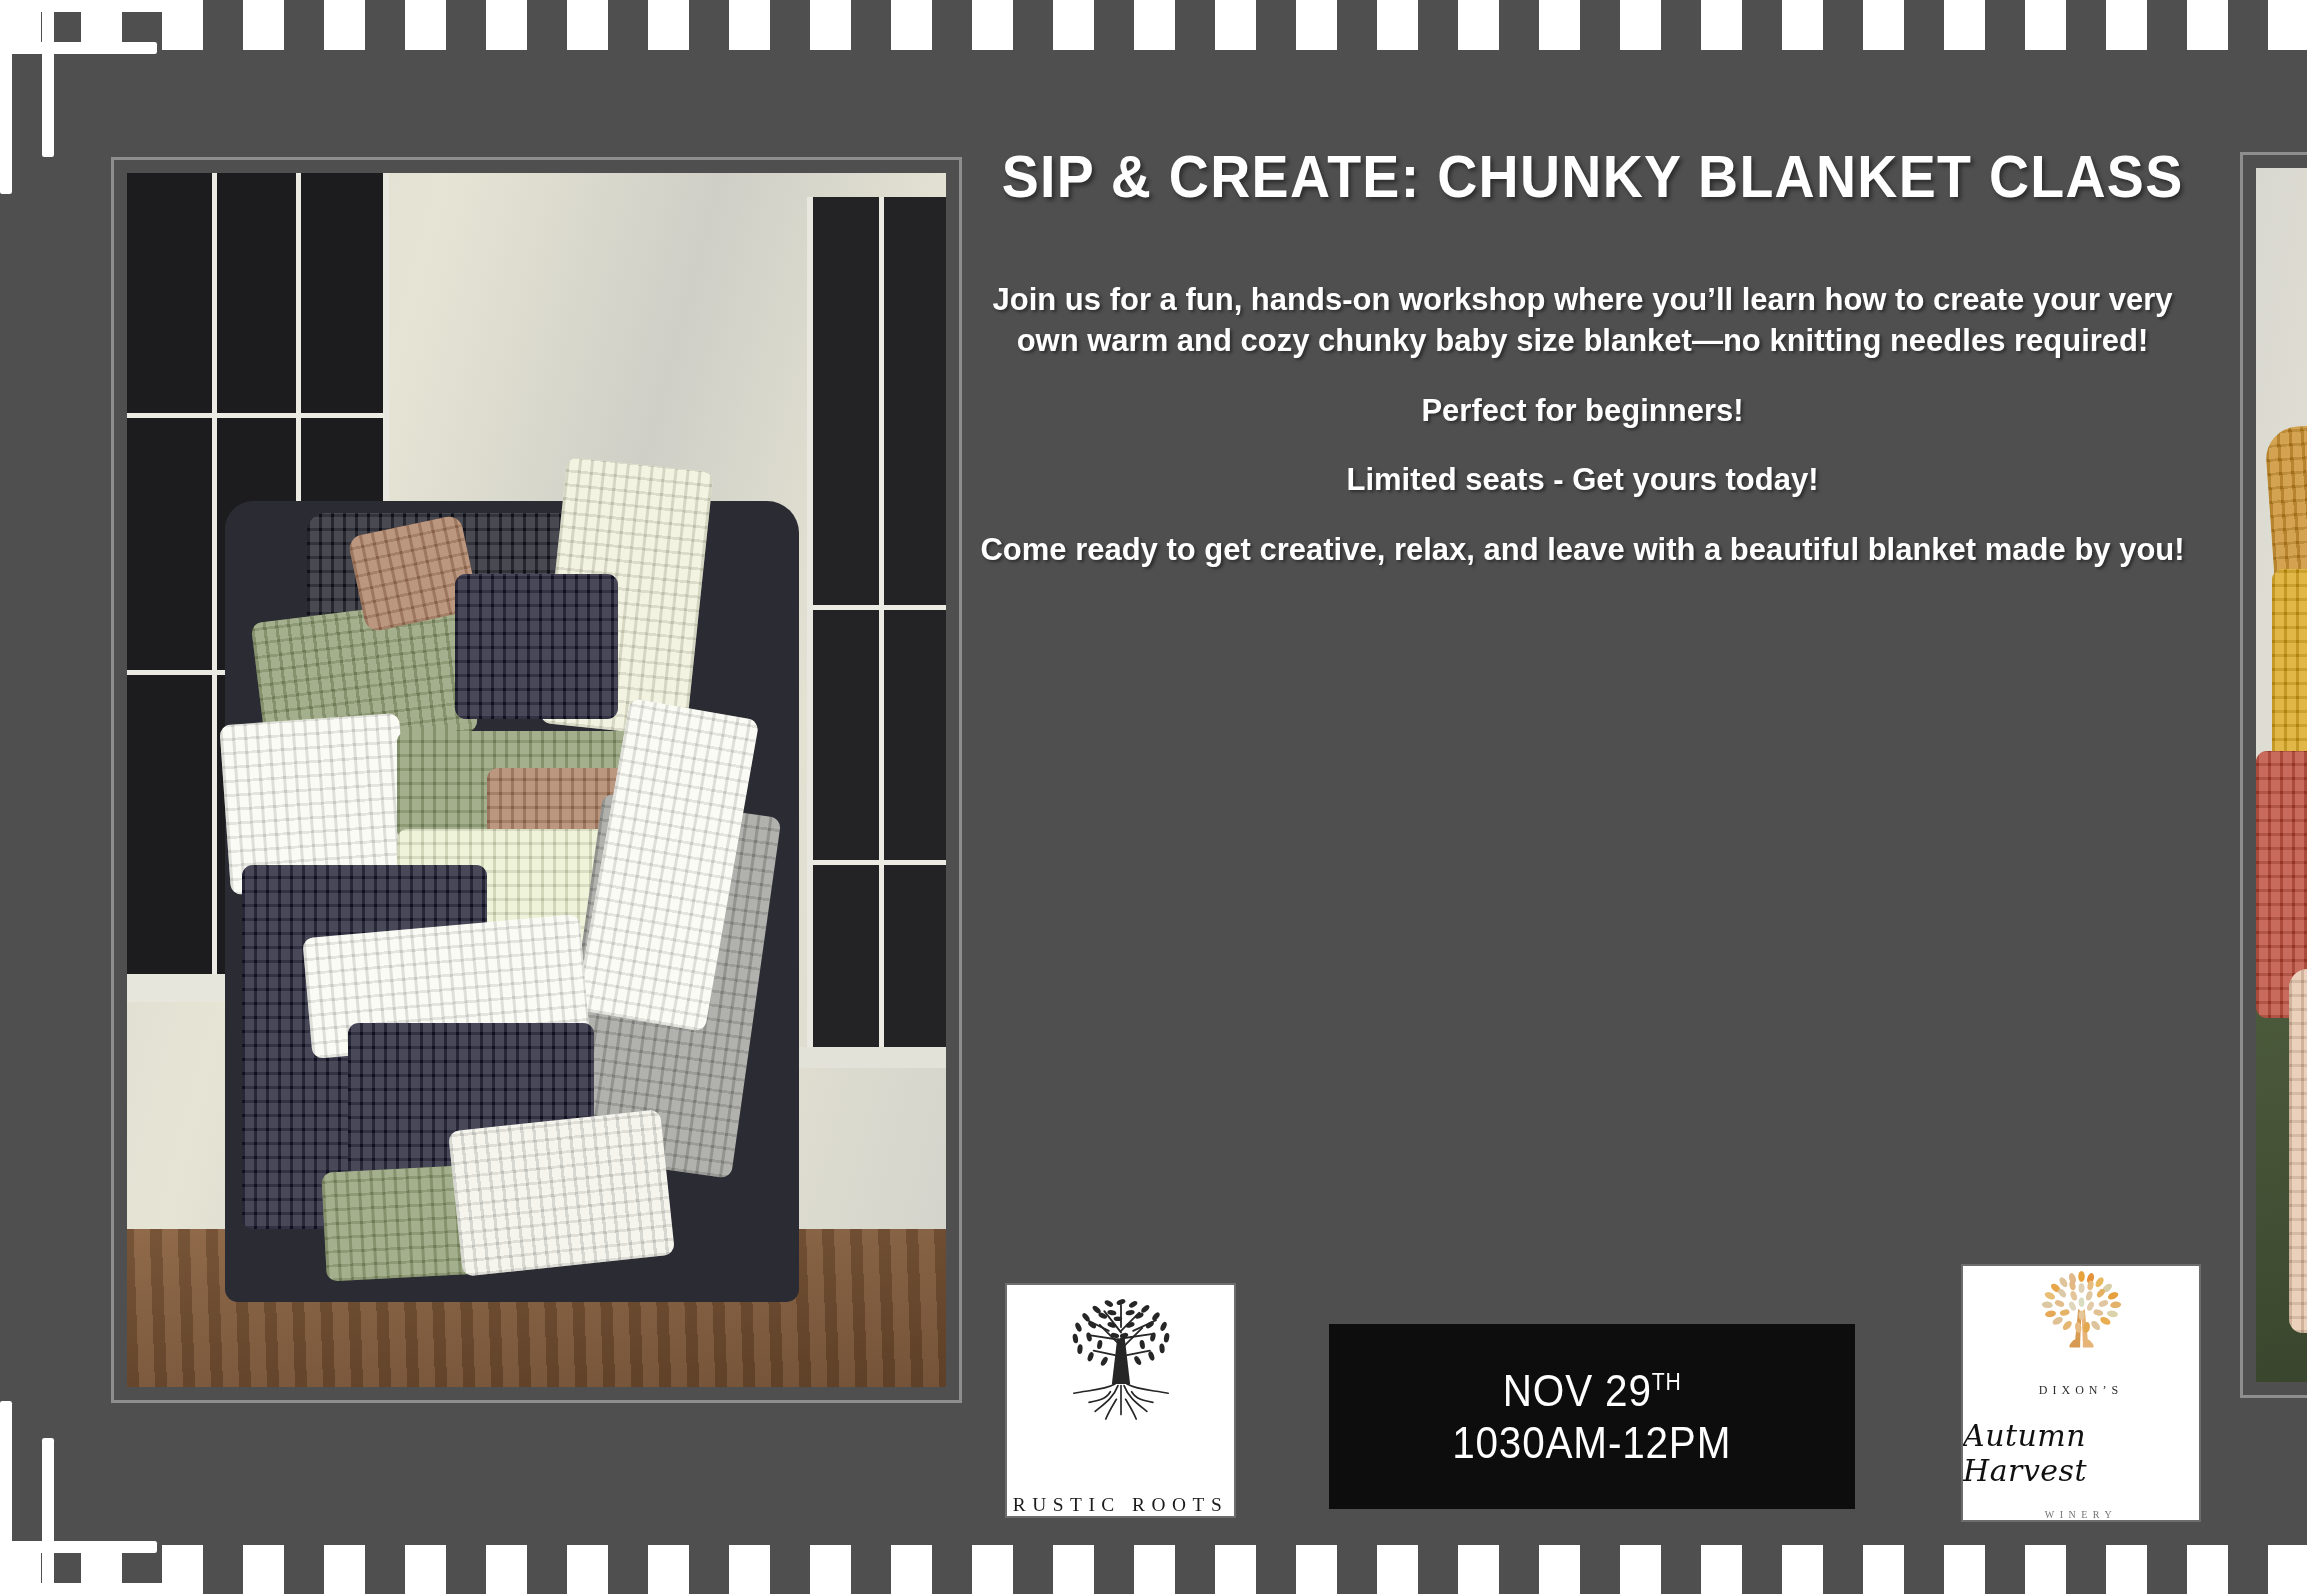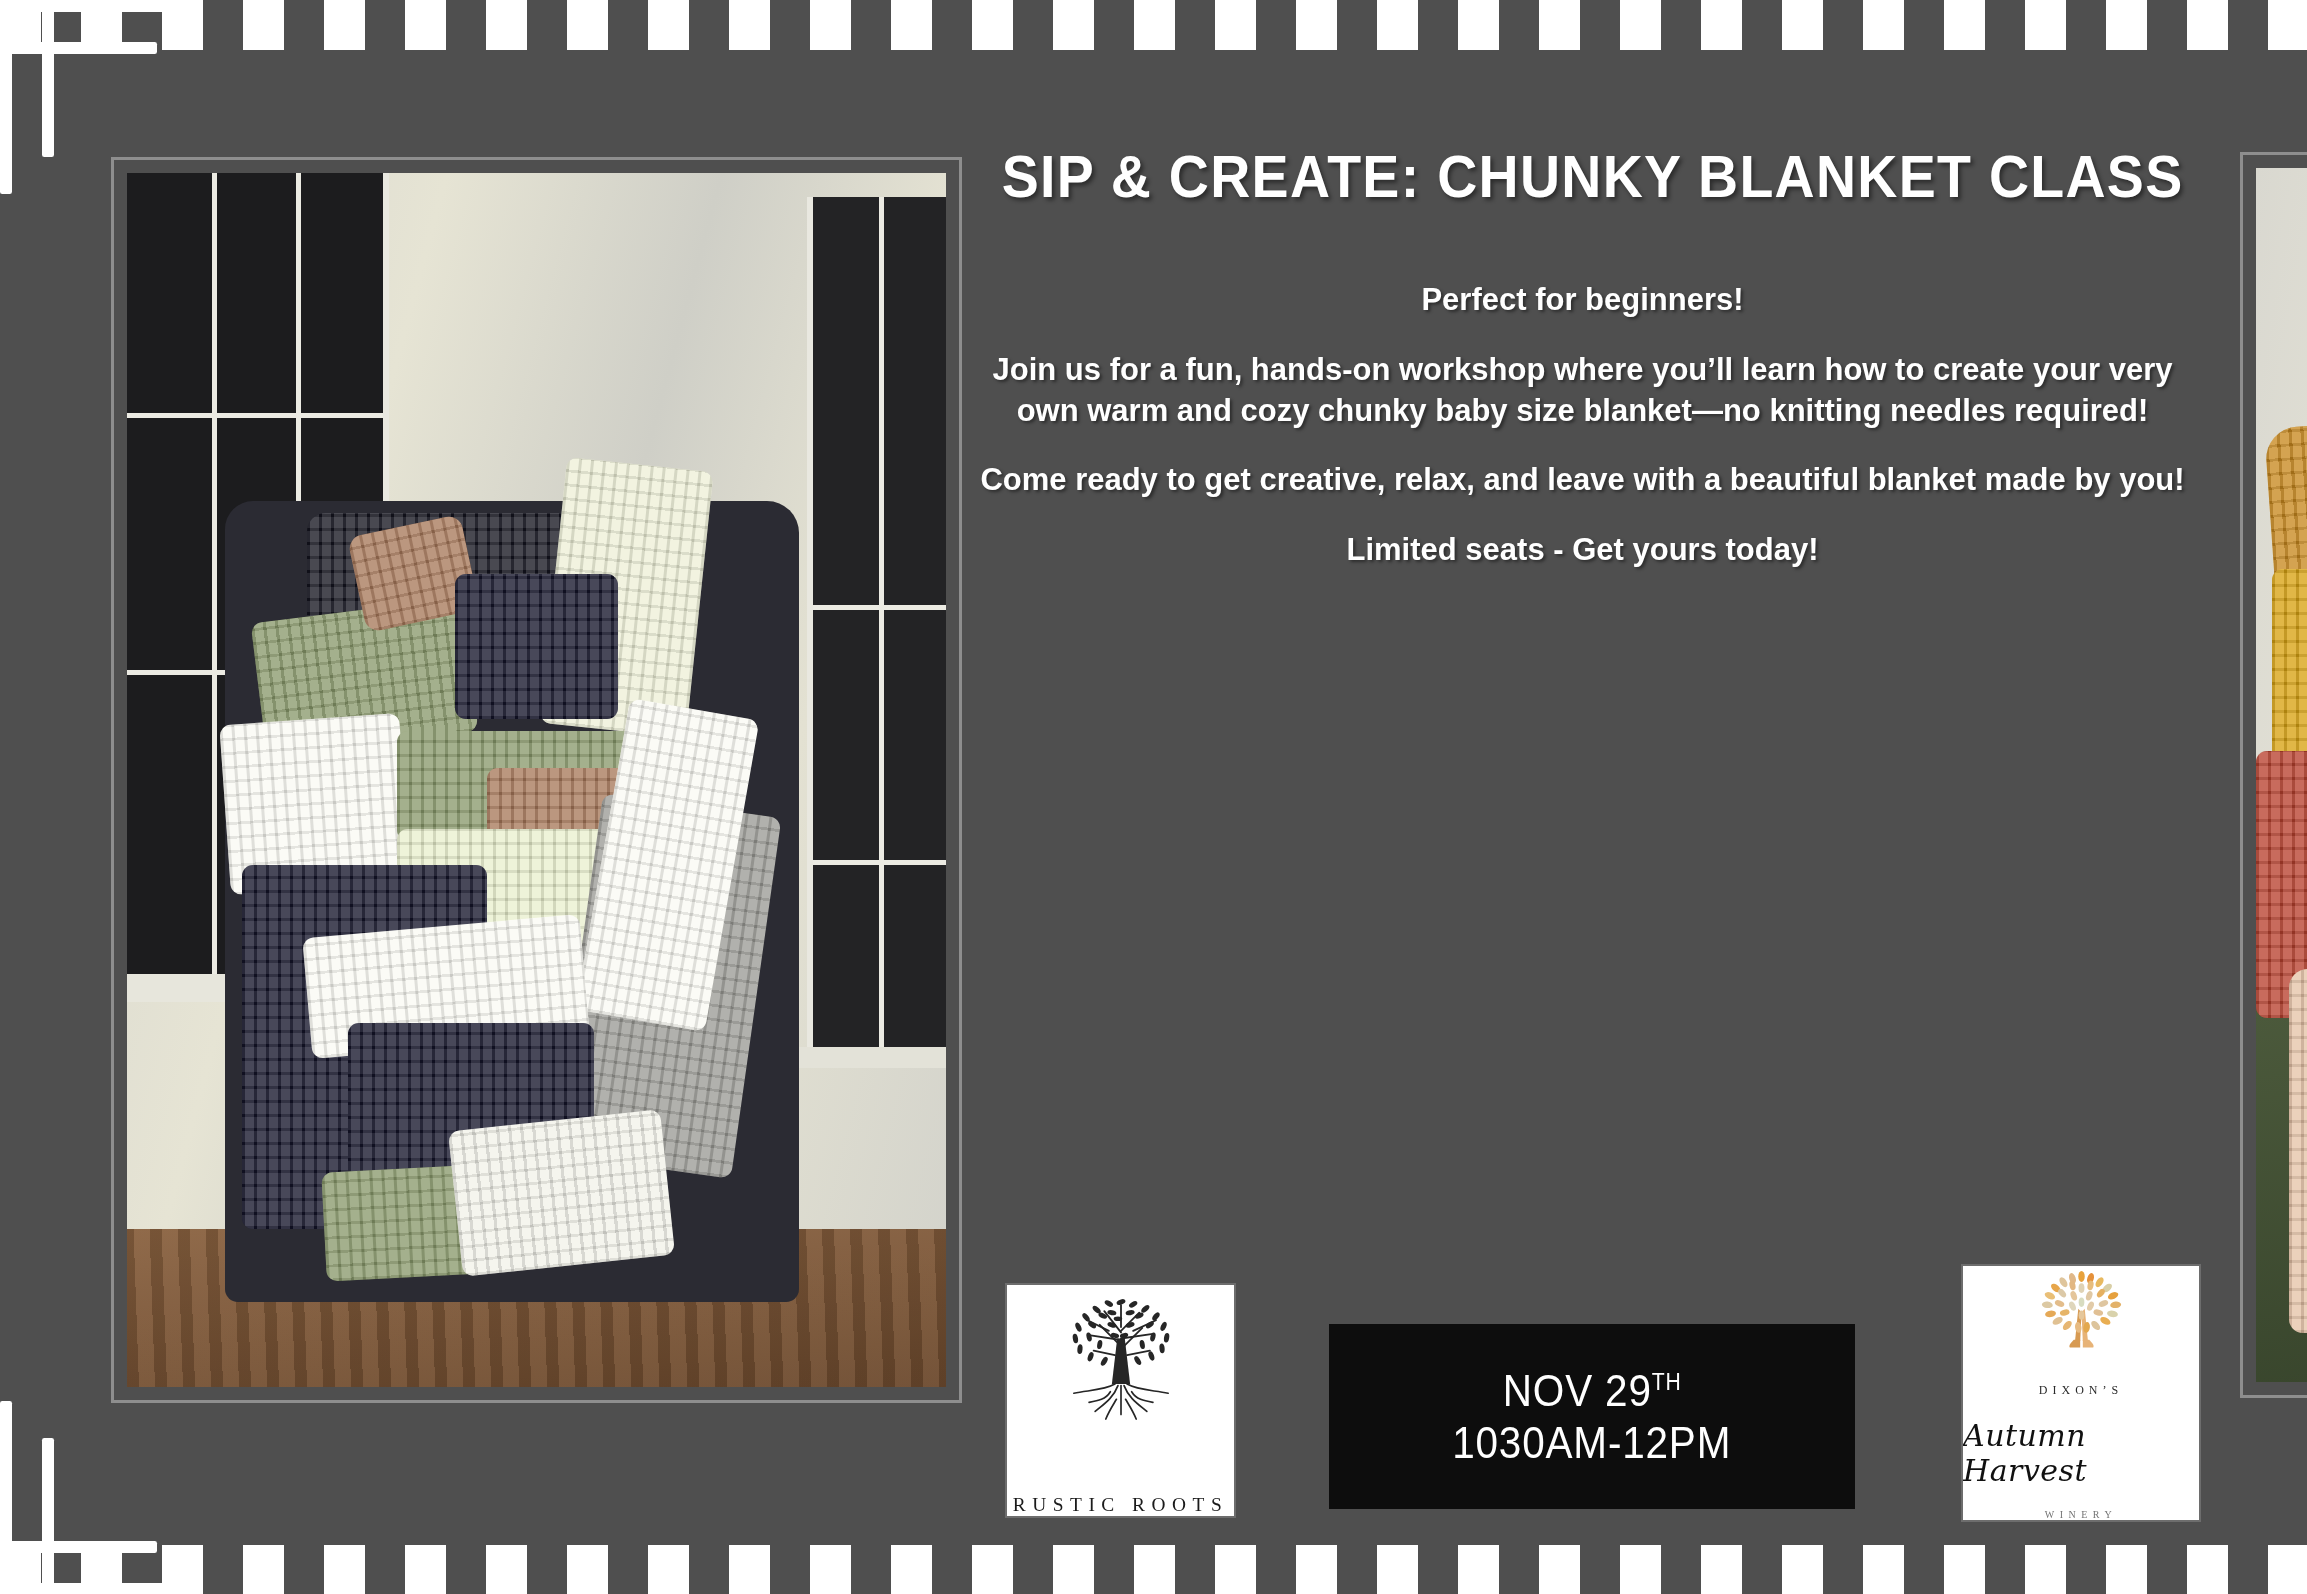--- a/index.html
+++ b/index.html
@@ -221,24 +221,24 @@
 
       </div>
     </div>
   </div>
 
   <div id="content">
 
     <h1 id="title">SIP &amp; CREATE: CHUNKY BLANKET CLASS</h1>
 
     <div id="body">
+      <p>Join us for a fun, hands-on workshop where you’ll learn how to create your very own warm and cozy chunky baby size blanket—no knitting needles required!</p>
       <p>Perfect for beginners!</p>
-      <p>Join us for a fun, hands-on workshop where you’ll learn how to create your very own warm and cozy chunky baby size blanket—no knitting needles required!</p>
+      <p>Limited seats - Get yours today!</p>
       <p>Come ready to get creative, relax, and leave with a beautiful blanket made by you!</p>
-      <p>Limited seats - Get yours today!</p>
     </div>
   </div>
 
   <div id="bottom-row">
 
     <div class="logo-card" id="logo-rustic">
       <svg viewBox="0 0 200 190" width="152" height="145">
         <g fill="#262626">
 
           <path d="M95 70 L88 130 L112 130 L105 70 Z"></path>

